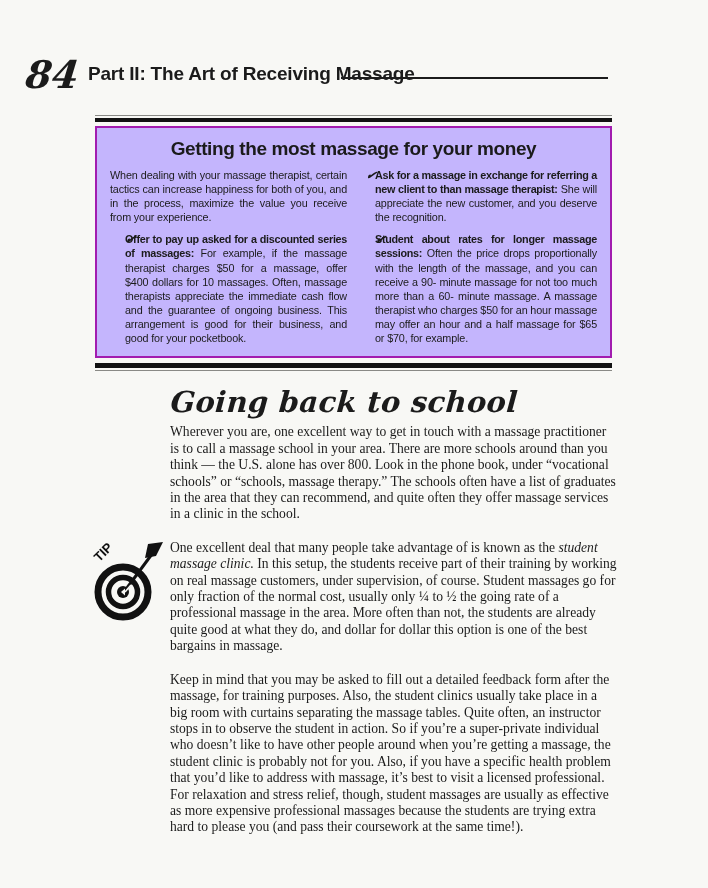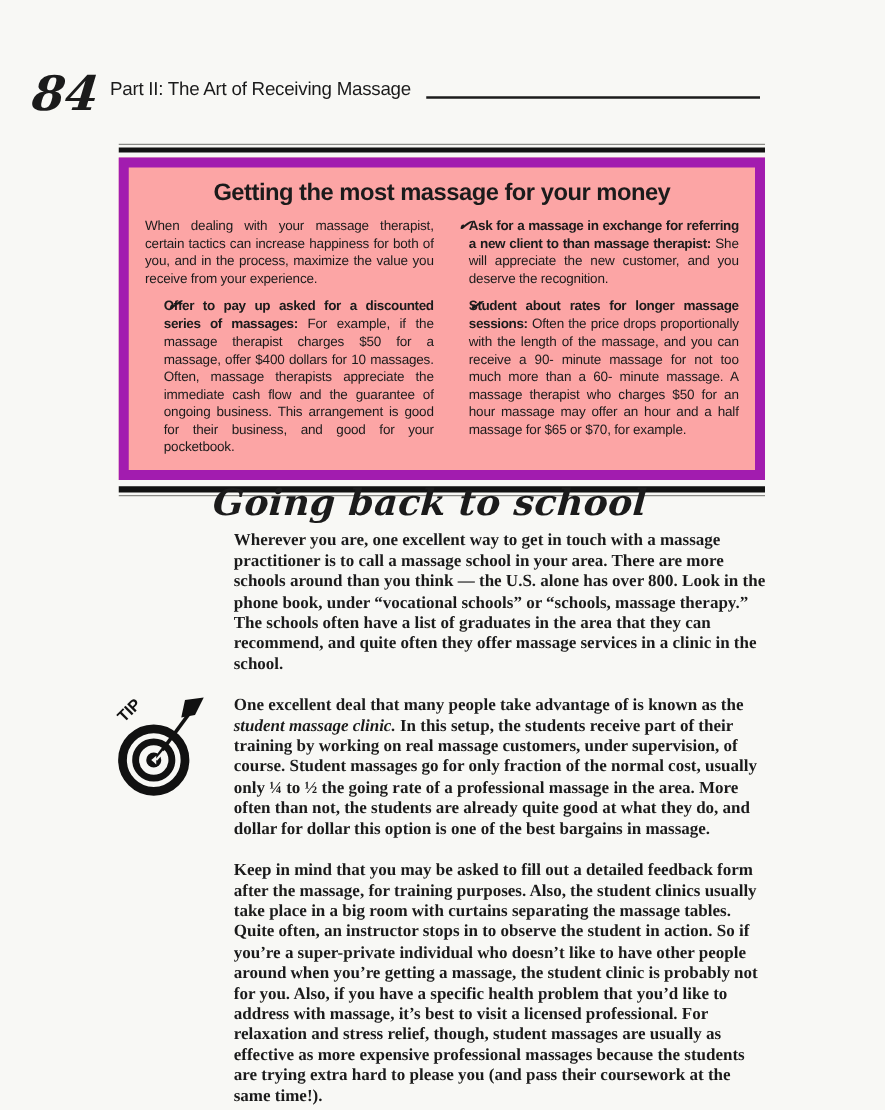--- a/index.html
+++ b/index.html
@@ -4,49 +4,49 @@
 <style>
   html,body{margin:0;padding:0;}
   body{width:708px;height:888px;background:#f6f6f3;overflow:hidden;}
   .page{position:relative;width:708px;height:888px;background:#f8f8f5;color:#1b1b1b;}
 
   
   .page-number{position:absolute;left:26px;top:52px;
     font-family:"DejaVu Serif",serif;font-style:italic;font-weight:bold;font-size:38px;
     transform:skewX(-6deg);}
   .part-header{position:absolute;left:88px;top:63px;
-    font-family:"Liberation Sans",sans-serif;font-weight:normal;font-size:15px;letter-spacing:-0.2px;}
+    font-family:"Liberation Sans",sans-serif;font-weight:bold;font-size:19px;letter-spacing:-0.2px;}
   .header-rule{position:absolute;left:341px;top:77px;width:267px;height:2px;background:#1c1c1c;}
 
   
   .sidebar{position:absolute;left:95px;top:115px;width:517px;}
   .bar-thin{height:1px;background:#8a8a86;}
   .bar-thick{height:4px;background:#121212;margin-top:2px;}
-  .box-inner{border:8px solid #a21caf;margin-top:4px;padding:6px 13px 11px 13px;background:#fca5a5;}
+  .box-inner{border:2px solid #a21caf;margin-top:4px;padding:6px 13px 11px 13px;background:#c4b5fd;}
   .box-title{text-align:center;font-family:"Liberation Sans",sans-serif;font-weight:bold;
     font-size:19px;letter-spacing:-0.4px;margin:4px 0 8px 0;}
   .box-columns{display:flex;gap:13px;font-family:"Liberation Sans",sans-serif;
     font-size:10.8px;line-height:14.1px;text-align:justify;letter-spacing:-0.15px;}
   .box-col{flex:1;min-width:0;}
   .box-intro{margin:0;}
   .bullet{display:flex;margin-top:8px;}
   .check{width:15px;flex:none;font-weight:bold;font-style:italic;transform:skewX(-18deg);
     font-size:11px;}
   .bullet-text{flex:1;min-width:0;}
   .bullet-text b{letter-spacing:-0.3px;}
   .bar-bottom-thick{height:5px;background:#121212;margin-top:5px;}
   .bar-bottom-thin{height:1px;background:#8a8a86;margin-top:2px;}
 
   
   .content{position:absolute;left:170px;top:394px;width:447px;
     font-family:"Liberation Serif",serif;font-size:13.6px;line-height:16.4px;}
   .script-heading{font-family:"DejaVu Serif",serif;font-style:italic;font-weight:bold;
     font-size:29px;letter-spacing:0.3px;margin:0 0 14px 0;transform:skewX(-4deg);
     transform-origin:left bottom;}
-  .content p{margin:0 0 17px 17px;font-weight:bold;}
+  .content p{margin:0 0 17px 0;}
   .tip-row{position:relative;}
   .tip-icon{position:absolute;left:-80px;top:-4px;width:76px;height:88px;}
 </style>
 </head>
 <body>
 
 <div class="page">
 
   <div class="page-number">84</div>
   <div class="part-header">Part II: The Art of Receiving Massage</div>

